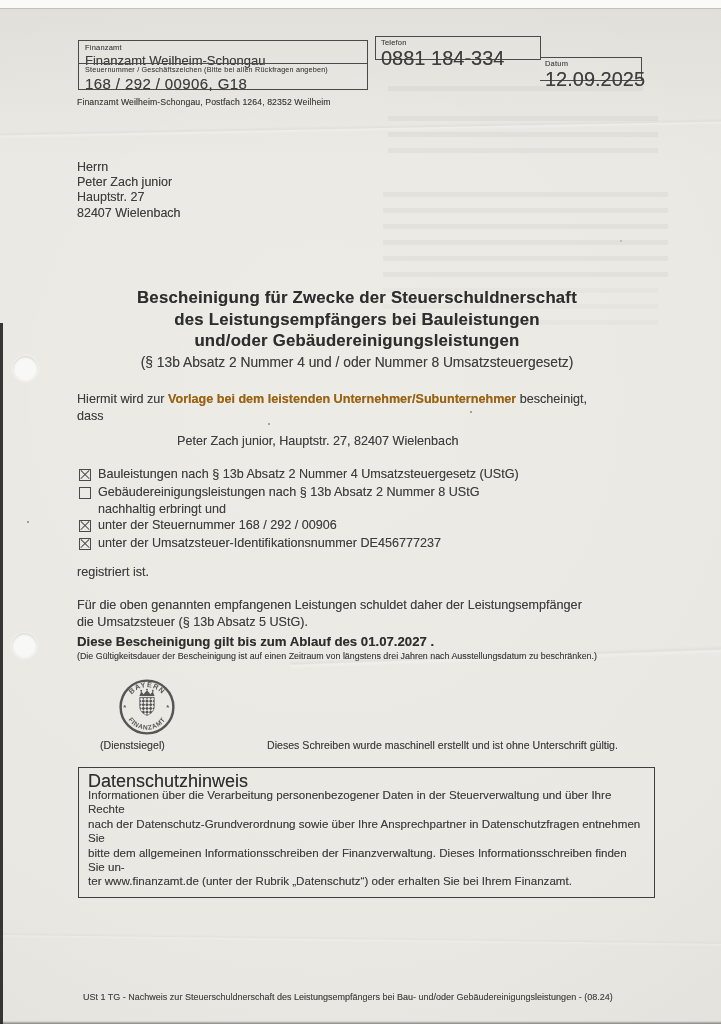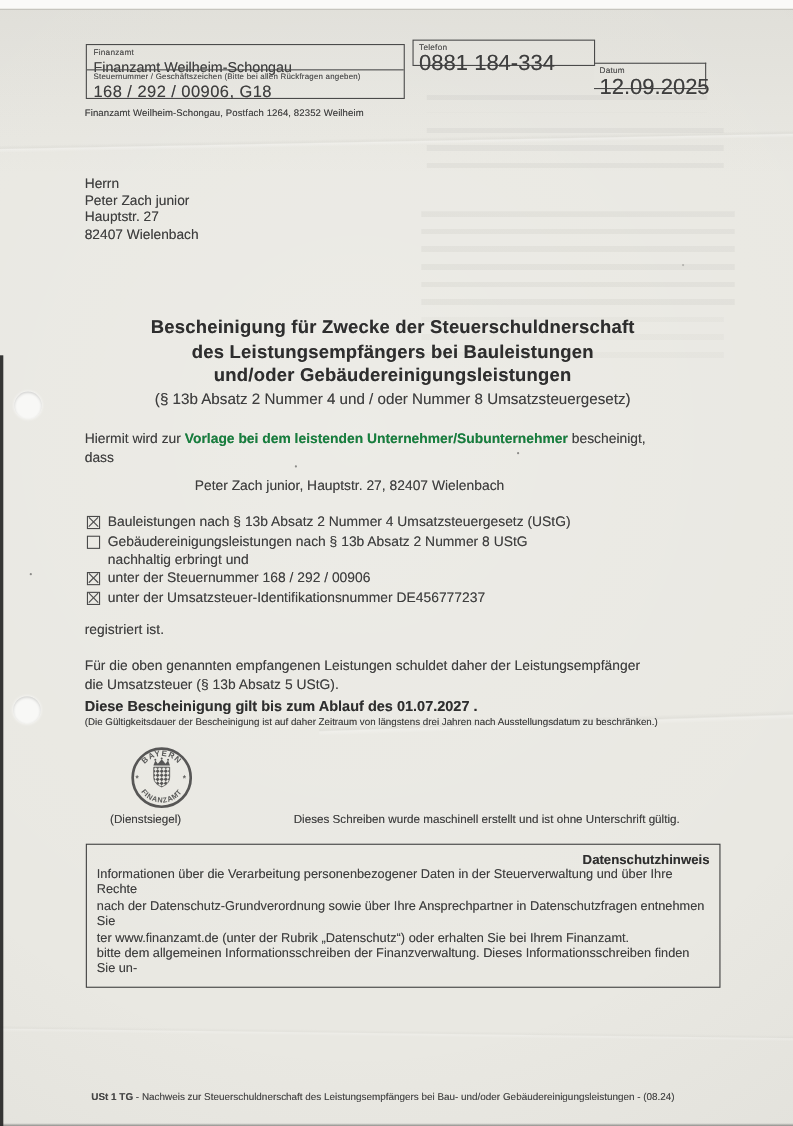--- a/index.html
+++ b/index.html
@@ -26,42 +26,42 @@
   .hv{font-size:20px;margin-top:0px;}
   #sender-line{left:77px;top:97px;font-size:8.7px;letter-spacing:.1px;}
   
   #recipient{left:77px;top:160px;font-size:12.5px;line-height:15.2px;}
   
   #title{left:0;top:287px;width:714px;text-align:center;}
   .title-line{font-size:16.8px;font-weight:bold;color:#2e2e2e;line-height:21.5px;letter-spacing:.2px;}
   .title-sub{font-size:13.8px;line-height:20px;margin-top:1px;}
   
   #intro{left:77px;top:391px;width:575px;font-size:12.6px;line-height:16.5px;}
-  b,.bld{font-weight:bold;color:#15803d;}
+  b,.bld{font-weight:bold;color:#a16207;}
   #subject-line{left:177px;top:434px;font-size:12.6px;}
   .cbrow{position:absolute;left:79px;font-size:12.6px;padding-left:19px;width:560px;}
   .cb{position:absolute;left:0;top:2.2px;width:9.5px;height:9.5px;border:1.2px solid #4a4a4a;}
   .cb.checked::before,.cb.checked::after{content:"";position:absolute;left:-1.2px;top:4.1px;width:12px;height:1.2px;background:#4a4a4a;}
   .cb.checked::before{transform:rotate(45deg);}
   .cb.checked::after{transform:rotate(-45deg);}
   #registered{left:77px;top:565px;font-size:12.6px;}
   #liability{left:77px;top:597px;width:580px;font-size:12.6px;line-height:17px;}
   #validity{left:77px;top:634px;font-size:13.2px;font-weight:bold;color:#2e2e2e;}
   #validity-note{left:77px;top:651px;font-size:8.9px;}
   
   #seal{left:118px;top:678px;width:58px;height:58px;opacity:.84;}
   #seal-caption{left:100px;top:739px;width:104px;text-align:left;font-size:10.6px;}
   #machine-note{left:267px;top:739px;font-size:10.6px;}
   
   #privacy-box{left:78px;top:767px;width:577px;box-sizing:border-box;border:1.4px solid #3f3f3f;padding:6px 9px 8px 9px;}
-  #privacy-box .ph{font-size:12px;font-weight:bold;color:#2e2e2e;line-height:14px;text-align:right;}
+  #privacy-box .ph{font-size:18px;font-weight:normal;color:#2e2e2e;line-height:14px;}
   #privacy-box .pl{font-size:11.6px;line-height:14.4px;}
   
   #footer-line{left:83px;top:992px;font-size:9px;color:#454545;}
-  #footer-line .code{font-weight:bold;}
+  #footer-line .code{font-weight:normal;}
   
   .hole{position:absolute;width:25px;height:25px;border-radius:50%;background:#f8f8f6;
         box-shadow:inset 0 1px 2.5px rgba(0,0,0,0.16), 0 0 3px rgba(255,255,255,0.9);}
   #hole-top{left:13px;top:356px;}
   #hole-bottom{left:12px;top:633px;}
   .bleed{position:absolute;filter:blur(.6px);
         background:repeating-linear-gradient(180deg, rgba(122,122,116,0.07) 0px, rgba(122,122,116,0.07) 5px, rgba(0,0,0,0) 5px, rgba(0,0,0,0) 16px);}
   .crease{position:absolute;pointer-events:none;}
   .speck{position:absolute;width:2px;height:2px;border-radius:50%;background:rgba(60,60,60,0.55);}
   #left-edge{left:0;top:323px;width:3px;height:701px;background:#161616;opacity:.85;}
@@ -154,21 +154,21 @@
   </div>
 
   <div class="abs txt" id="registered">registriert ist.</div>
 
   <div class="abs txt" id="liability">
     <div>Für die oben genannten empfangenen Leistungen schuldet daher der Leistungsempfänger</div>
     <div>die Umsatzsteuer (§ 13b Absatz 5 UStG).</div>
   </div>
 
   <div class="abs txt" id="validity">Diese Bescheinigung gilt bis zum Ablauf des 01.07.2027 .</div>
-  <div class="abs txt" id="validity-note">(Die Gültigkeitsdauer der Bescheinigung ist auf daher Zeitraum von längstens drei Jahren nach Ausstellungsdatum zu beschränken.)</div>
+  <div class="abs txt" id="validity-note">(Die Gültigkeitsdauer der Bescheinigung ist auf einen Zeitraum von längstens drei Jahren nach Ausstellungsdatum zu beschränken.)</div>
 
   <svg class="abs" id="seal" viewBox="0 0 100 100">
     <defs>
       <pattern id="rauten" width="9" height="9" patternUnits="userSpaceOnUse" patternTransform="rotate(45 50 50)">
         <rect width="4.5" height="4.5" fill="#3b3b3b"></rect>
         <rect x="4.5" y="4.5" width="4.5" height="4.5" fill="#3b3b3b"></rect>
       </pattern>
       <path id="sealArcTop" d="M 16,50 A 34,34 0 0 1 84,50"></path>
       <path id="sealArcBot" d="M 11,50 A 39,39 0 0 0 89,50"></path>
     </defs>
@@ -187,22 +187,22 @@
     <circle cx="60" cy="22" r="1.6" fill="#3b3b3b"></circle>
     <path d="M37.5,33.5 h25 v15 c0,9 -5.5,13 -12.5,16 c-7,-3 -12.5,-7 -12.5,-16 z" fill="url(#rauten)" stroke="#3b3b3b" stroke-width="1.2"></path>
   </svg>
   <div class="abs txt" id="seal-caption">(Dienstsiegel)</div>
   <div class="abs txt" id="machine-note">Dieses Schreiben wurde maschinell erstellt und ist ohne Unterschrift gültig.</div>
 
   <div class="abs" id="privacy-box">
     <div class="ph txt">Datenschutzhinweis</div>
     <div class="pl txt">Informationen über die Verarbeitung personenbezogener Daten in der Steuerverwaltung und über Ihre Rechte</div>
     <div class="pl txt">nach der Datenschutz-Grundverordnung sowie über Ihre Ansprechpartner in Datenschutzfragen entnehmen Sie</div>
+    <div class="pl txt">bitte dem allgemeinen Informationsschreiben der Finanzverwaltung. Dieses Informationsschreiben finden Sie un-</div>
     <div class="pl txt">ter www.finanzamt.de (unter der Rubrik „Datenschutz“) oder erhalten Sie bei Ihrem Finanzamt.</div>
-    <div class="pl txt">bitte dem allgemeinen Informationsschreiben der Finanzverwaltung. Dieses Informationsschreiben finden Sie un-</div>
   </div>
 
   <div class="abs txt" id="footer-line">
     <span class="code">USt 1 TG</span><span> - Nachweis zur Steuerschuldnerschaft des Leistungsempfängers bei Bau- und/oder Gebäudereinigungsleistungen - (08.24)</span>
   </div>
 
   <div class="speck" style="left:268px;top:423px;"></div>
   <div class="speck" style="left:470px;top:411px;"></div>
   <div class="speck" style="left:27px;top:521px;"></div>
   <div class="speck" style="left:620px;top:240px;opacity:.5;"></div>

